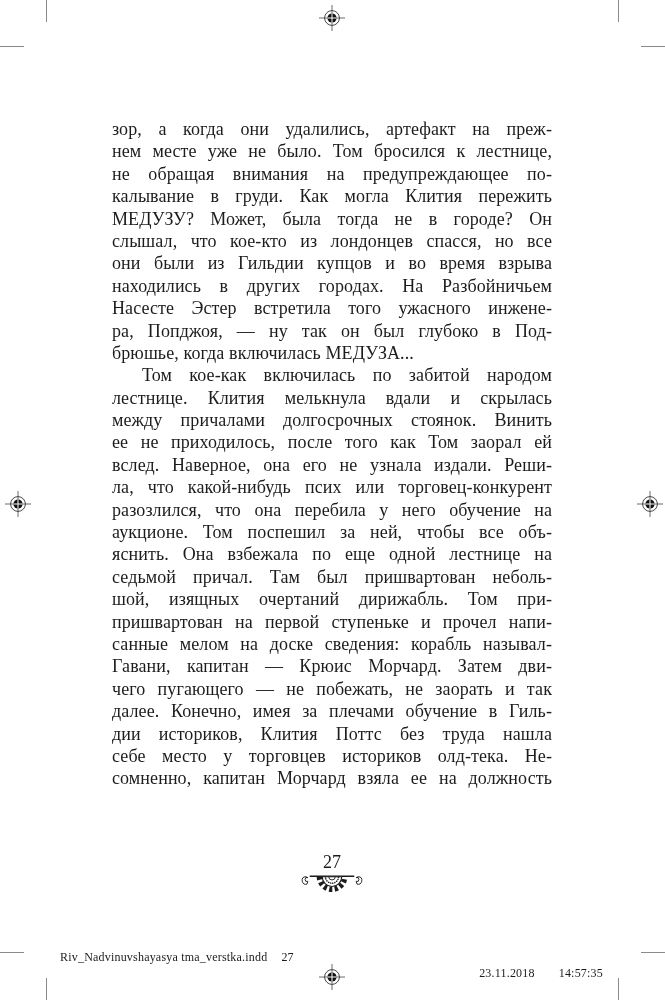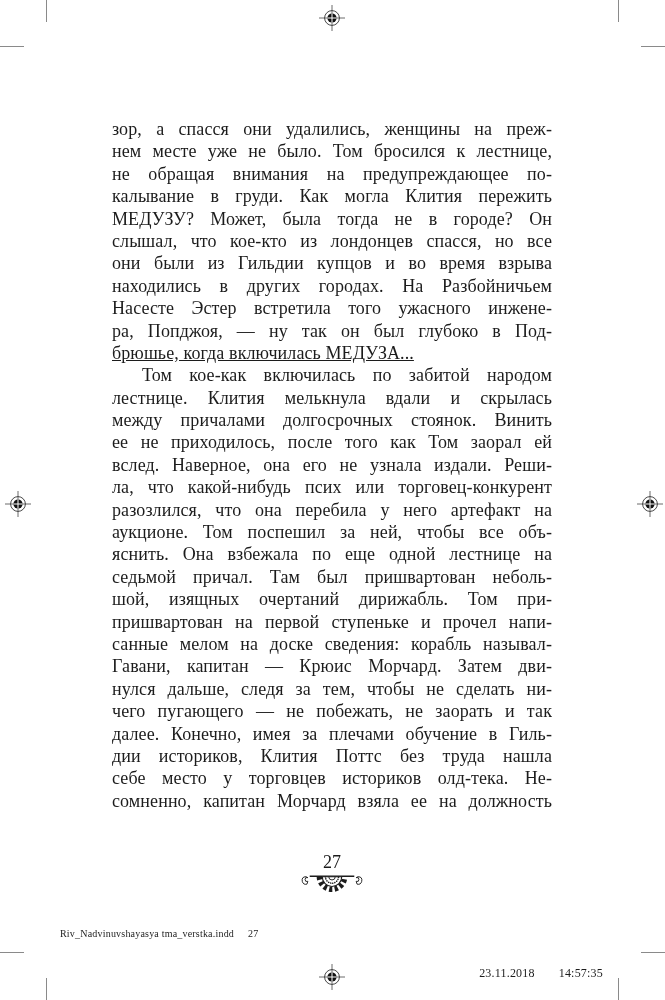--- a/index.html
+++ b/index.html
@@ -26,34 +26,34 @@
     letter-spacing: 0.1px;
   }
   .text-line {
     text-align: justify;
     text-align-last: justify;
     -moz-text-align-last: justify;
     white-space: normal;
     height: 22.4px;
     overflow: visible;
   }
-  .text-line.no-just { text-align-last: left; text-decoration: underline; -moz-text-align-last: left; }
+  .text-line.no-just { text-align-last: left; -moz-text-align-last: left; }
   .text-line.indent { text-indent: 30px; }
   
   .folio {
     position: absolute;
     left: 0; top: 852px; width: 664px;
     text-align: center;
     font-size: 18px;
   }
   .folio-ornament { position: absolute; left: 296px; top: 873px; width: 72px; height: 26px; }
   
   .slug-filename {
-    position: absolute; left: 60px; top: 928px;
-    font-size: 10px; letter-spacing: 0.2px;
+    position: absolute; left: 60px; top: 950px;
+    font-size: 12px; letter-spacing: 0.2px;
   }
   .slug-datetime {
     position: absolute; right: 62px; top: 966px;
     font-size: 12px; letter-spacing: 0.2px;
   }
   .slug-datetime .time { margin-left: 24px; }
   .slug-page { margin-left: 14px; }
 </style>
 </head>
 <body>
@@ -94,46 +94,45 @@
 <svg class="regmark" style="left:319px; top:964px;" viewBox="-13 -13 26 26">
   <line x1="-13" y1="0" x2="13" y2="0" stroke="#444" stroke-width="0.8"></line>
   <line x1="0" y1="-13" x2="0" y2="13" stroke="#444" stroke-width="0.8"></line>
   <circle r="7.4" fill="none" stroke="#333" stroke-width="0.9"></circle>
   <circle r="4.6" fill="#111"></circle>
   <line x1="-4.6" y1="0" x2="4.6" y2="0" stroke="#fff" stroke-width="1"></line>
   <line x1="0" y1="-4.6" x2="0" y2="4.6" stroke="#fff" stroke-width="1"></line>
 </svg>
 
 <div class="text-block" id="text-block">
-    <div class="text-line">зор, а спасся они удалились, женщины на преж-</div>
+    <div class="text-line">зор, а когда они удалились, артефакт на преж-</div>
     <div class="text-line">нем месте уже не было. Том бросился к лестнице,</div>
     <div class="text-line">не обращая внимания на предупреждающее по-</div>
     <div class="text-line">калывание в груди. Как могла Клития пережить</div>
     <div class="text-line">МЕДУЗУ? Может, была тогда не в городе? Он</div>
     <div class="text-line">слышал, что кое-кто из лондонцев спасся, но все</div>
     <div class="text-line">они были из Гильдии купцов и во время взрыва</div>
     <div class="text-line">находились в других городах. На Разбойничьем</div>
     <div class="text-line">Насесте Эстер встретила того ужасного инжене-</div>
     <div class="text-line">ра, Попджоя, — ну так он был глубоко в Под-</div>
     <div class="text-line no-just">брюшье, когда включилась МЕДУЗА...</div>
     <div class="text-line indent">Том кое-как включилась по забитой народом</div>
     <div class="text-line">лестнице. Клития мелькнула вдали и скрылась</div>
     <div class="text-line">между причалами долгосрочных стоянок. Винить</div>
     <div class="text-line">ее не приходилось, после того как Том заорал ей</div>
     <div class="text-line">вслед. Наверное, она его не узнала издали. Реши-</div>
     <div class="text-line">ла, что какой-нибудь псих или торговец-конкурент</div>
-    <div class="text-line">разозлился, что она перебила у него артефакт на</div>
+    <div class="text-line">разозлился, что она перебила у него обучение на</div>
     <div class="text-line">аукционе. Том поспешил за ней, чтобы все объ-</div>
     <div class="text-line">яснить. Она взбежала по еще одной лестнице на</div>
     <div class="text-line">седьмой причал. Там был пришвартован неболь-</div>
     <div class="text-line">шой, изящных очертаний дирижабль. Том при-</div>
     <div class="text-line">пришвартован на первой ступеньке и прочел напи-</div>
     <div class="text-line">санные мелом на доске сведения: корабль называл-</div>
     <div class="text-line">Гавани, капитан — Крюис Морчард. Затем дви-</div>
-    <div class="text-line">нулся дальше, следя за тем, чтобы не сделать ни-</div>
     <div class="text-line">чего пугающего — не побежать, не заорать и так</div>
     <div class="text-line">далее. Конечно, имея за плечами обучение в Гиль-</div>
     <div class="text-line">дии историков, Клития Поттс без труда нашла</div>
     <div class="text-line">себе место у торговцев историков олд-тека. Не-</div>
     <div class="text-line">сомненно, капитан Морчард взяла ее на должность</div>
   </div>
 
 <div class="folio">27</div>
 <svg class="folio-ornament" viewBox="0 0 76 28">
 

